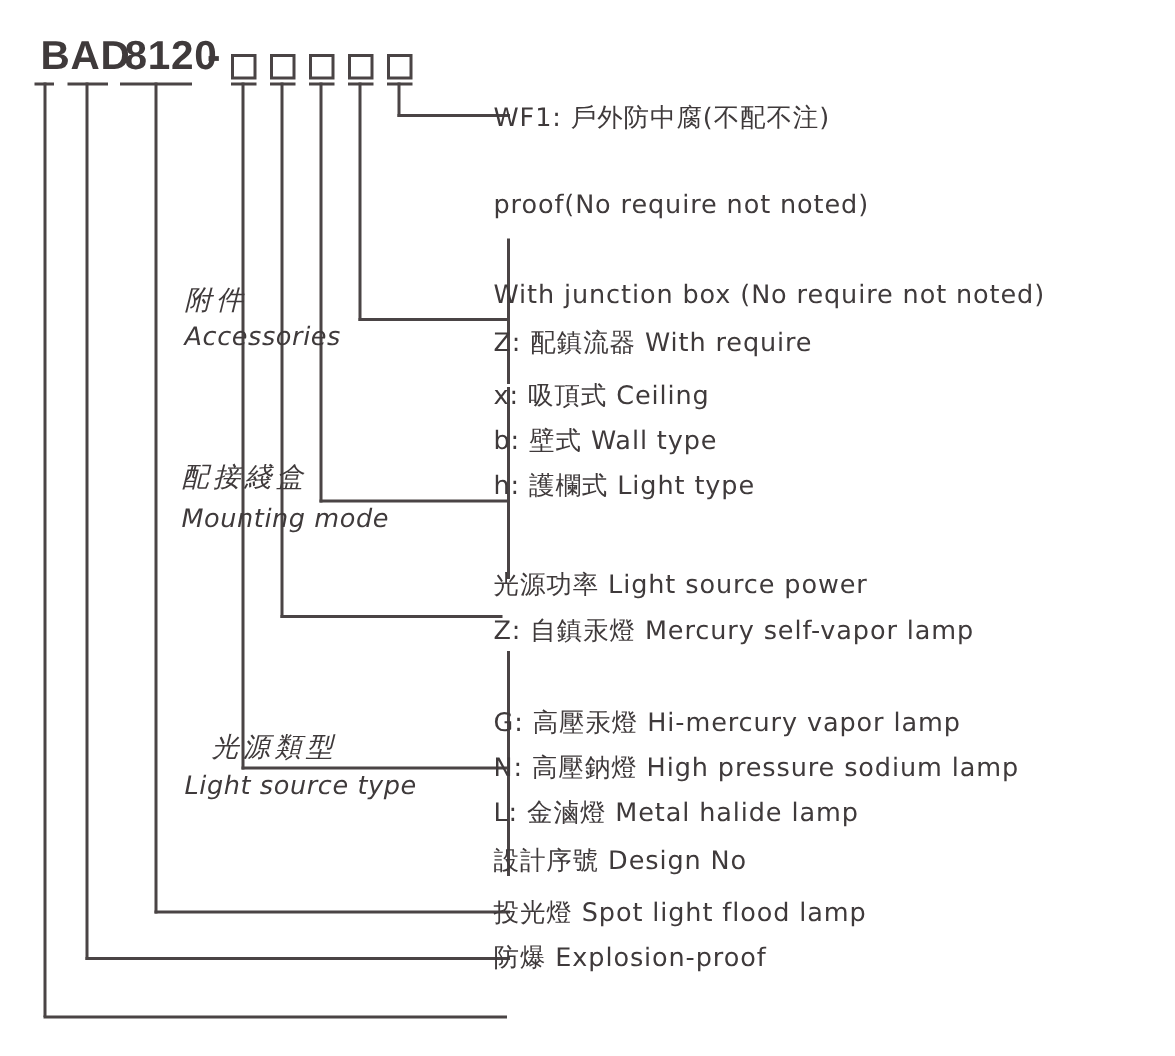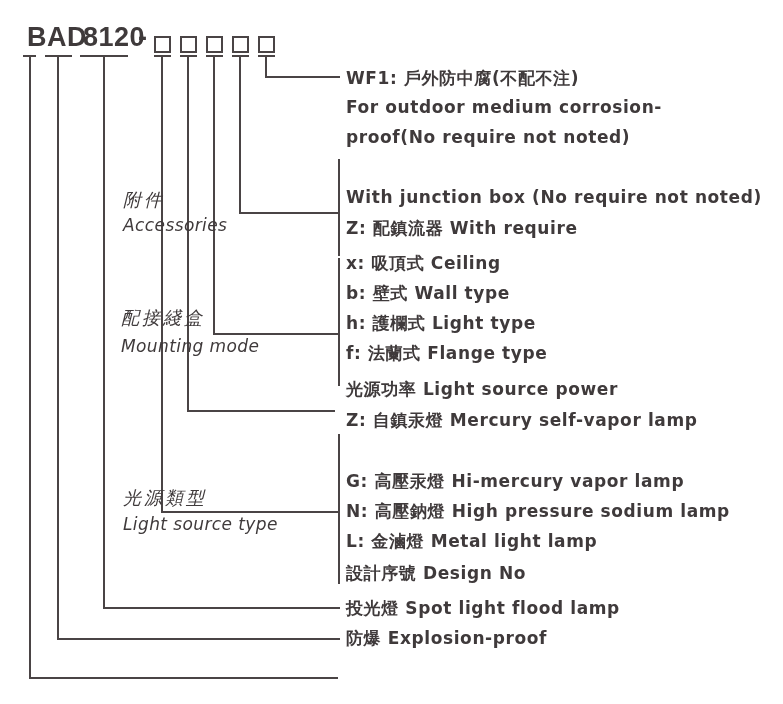--- a/index.html
+++ b/index.html
@@ -9,22 +9,22 @@
   .vline{position:absolute;width:2px;background:var(--line,#4a4445);}
   .hline{position:absolute;height:2px;background:var(--line,#4a4445);}
   .tick{position:absolute;height:2px;background:var(--line,#4a4445);}
   .bar{position:absolute;width:2px;background:var(--line,#4a4445);}
   
   .title-part{position:absolute;top:22px;font-family:"Liberation Sans","DejaVu Sans",sans-serif;
     font-size:27px;font-weight:700;color:var(--text,#3f3a3b);letter-spacing:0.5px;}
   .code-box{position:absolute;top:36px;width:17px;height:17px;box-sizing:border-box;
     border:2px solid var(--line,#4a4445);background:transparent;}
   
-  .row{position:absolute;left:346px;font-size:17px;color:var(--text,#3f3a3b);
-    letter-spacing:0.6px;white-space:nowrap;font-weight:bold;}
+  .row{position:absolute;left:329px;font-size:17px;color:var(--text,#3f3a3b);
+    letter-spacing:0.6px;white-space:nowrap;}
   
   .glabel{position:absolute;width:210px;text-align:left;color:var(--text,#3f3a3b);white-space:nowrap;font-style:italic;}
   .glabel.zh{font-size:18px;letter-spacing:3px;}
   .glabel.en{font-size:17px;letter-spacing:0.4px;}
 </style>
 </head>
 <body>
 
 <div id="stage">
 
@@ -66,34 +66,32 @@
   <div class="hline" style="left:29px;top:677px;width:309px"></div>
 
   <div class="bar" style="left:338px;top:159px;height:97px"></div>
   <div class="bar" style="left:338px;top:258px;height:128px"></div>
   <div class="bar" style="left:338px;top:434px;height:150px"></div>
 
   <div class="glabel zh" style="left:123px;top:188px">附件</div>
   <div class="glabel en" style="left:123px;top:215px">Accessories</div>
   <div class="glabel zh" style="left:121px;top:306px">配接綫盒</div>
   <div class="glabel en" style="left:121px;top:336px">Mounting mode</div>
-  <div class="glabel zh" style="left:123px;top:486px">光源類型</div>
+  <div class="glabel zh" style="left:141px;top:486px">光源類型</div>
   <div class="glabel en" style="left:123px;top:514px">Light source type</div>
 
   <div class="row" style="top:67px">WF1: 戶外防中腐(不配不注)</div>
-  <div class="row" style="top:97px">For outdoor medium corrosion-</div>
   <div class="row" style="top:127px">proof(No require not noted)</div>
   <div class="row" style="top:187px">With junction box (No require not noted)</div>
   <div class="row" style="top:217px">Z: 配鎮流器 With require</div>
   <div class="row" style="top:252px">x: 吸頂式 Ceiling</div>
   <div class="row" style="top:282px">b: 壁式 Wall type</div>
   <div class="row" style="top:312px">h: 護欄式 Light type</div>
-  <div class="row" style="top:342px">f: 法蘭式 Flange type</div>
   <div class="row" style="top:378px">光源功率 Light source power</div>
   <div class="row" style="top:409px">Z: 自鎮汞燈 Mercury self-vapor lamp</div>
   <div class="row" style="top:500px">N: 高壓鈉燈 High pressure sodium lamp</div>
   <div class="row" style="top:470px">G: 高壓汞燈 Hi-mercury vapor lamp</div>
-  <div class="row" style="top:530px">L: 金滷燈 Metal light lamp</div>
+  <div class="row" style="top:530px">L: 金滷燈 Metal halide lamp</div>
   <div class="row" style="top:562px">設計序號 Design No</div>
   <div class="row" style="top:597px">投光燈 Spot light flood lamp</div>
   <div class="row" style="top:627px">防爆 Explosion-proof</div>
 
 </div>
 
 </body></html>

